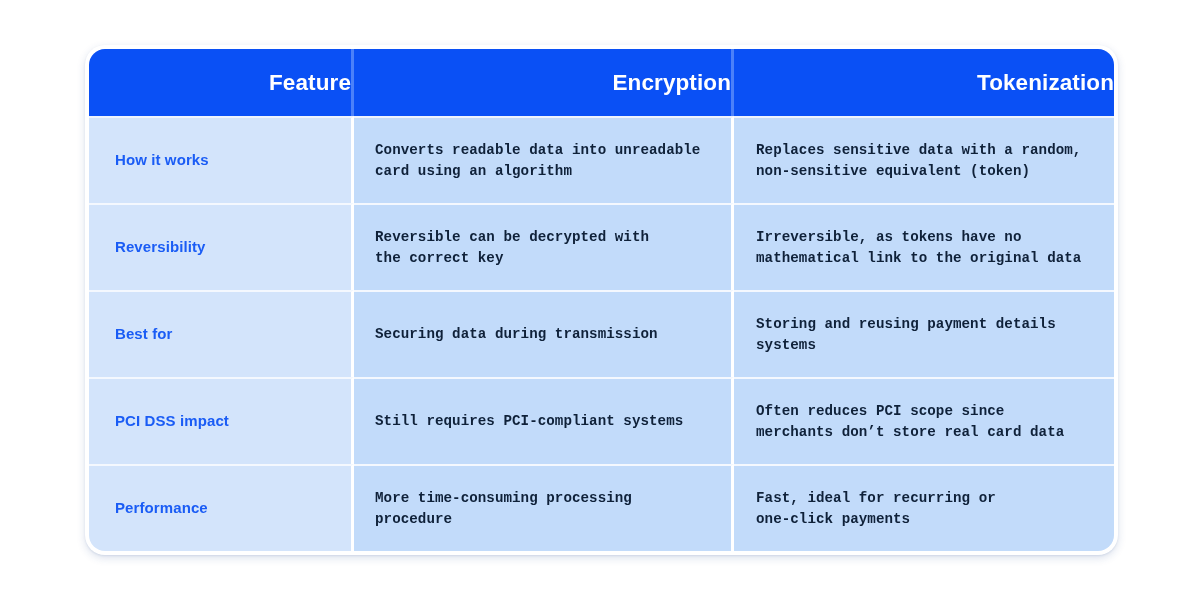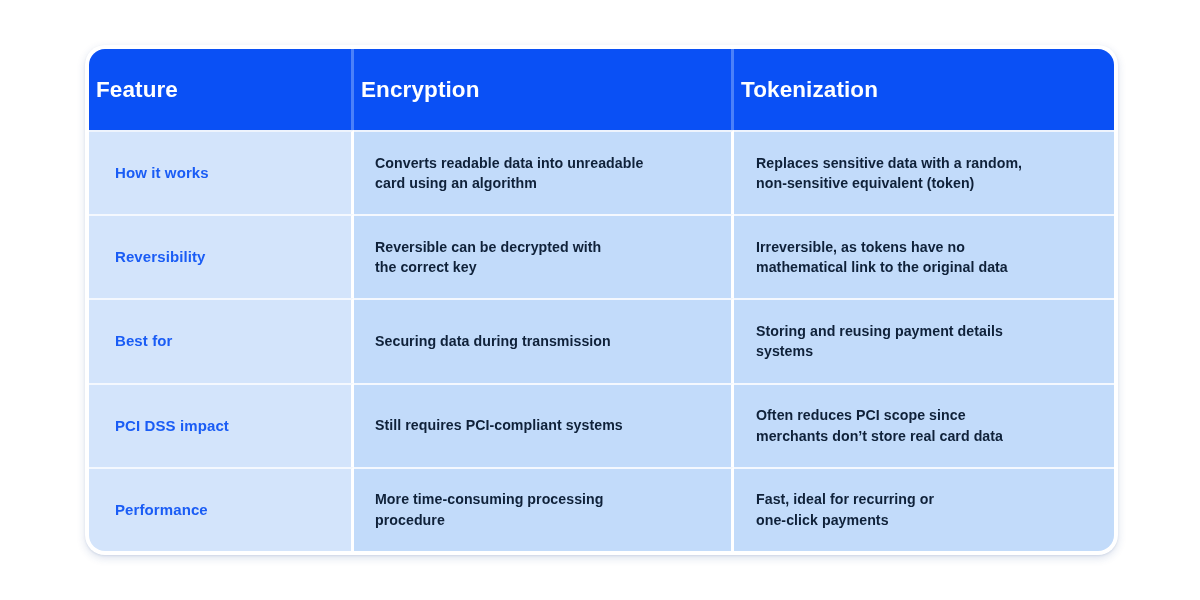--- a/index.html
+++ b/index.html
@@ -42,23 +42,23 @@
   #comparison-table col.col-data     { width: 380px; }
 
   
   thead th {
     background: #0A50F5;
     color: #ffffff;
     height: 67px;
     font-size: 22.5px;
     font-weight: bold;
     letter-spacing: 0.1px;
-    text-align: left;
+    text-align: right;
     vertical-align: middle;
-    padding: 7px;
+    padding: 0;
     border-right: 3px solid #4b81f9;
   }
   thead th:last-child { border-right: none; }
 
   
   tbody tr { height: 71.5px; }
 
   tbody td {
     vertical-align: middle;
     padding: 6px 0 6px 0;
@@ -80,20 +80,21 @@
 
   td.data-cell {
     background: #C2DBFA;
     color: #0F2139;
     font-size: 14.2px;
     font-weight: bold;
     line-height: 1.45;
     padding-left: 22px;
     padding-right: 16px;
     letter-spacing: 0.05px;
+    font-family: Liberation Mono, monospace;
   }
   td.data-cell.col-encryption { padding-left: 21px; }
   td.data-cell.col-tokenization { padding-left: 22px; }
 
   .cell-line { display: block; white-space: nowrap; }
 </style>
 </head>
 <body>
 
 <div id="comparison-card">

